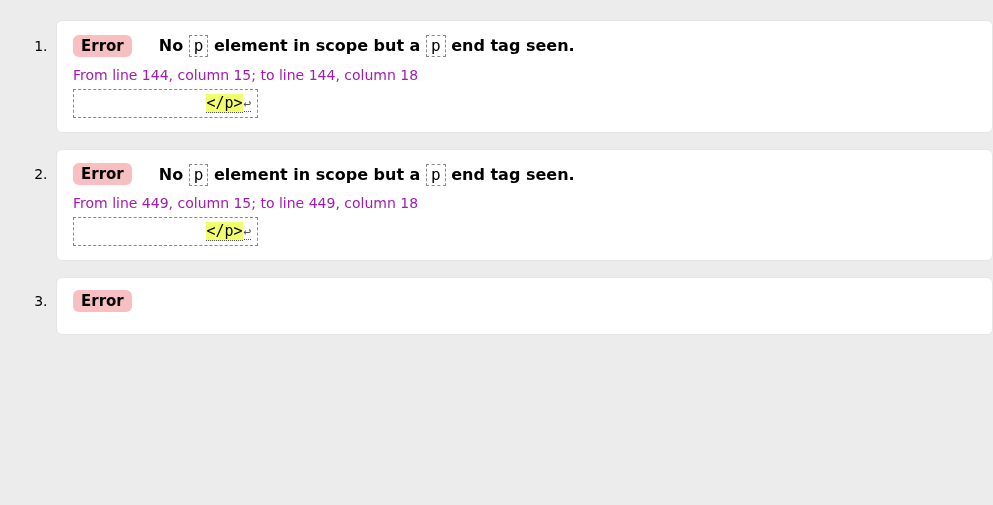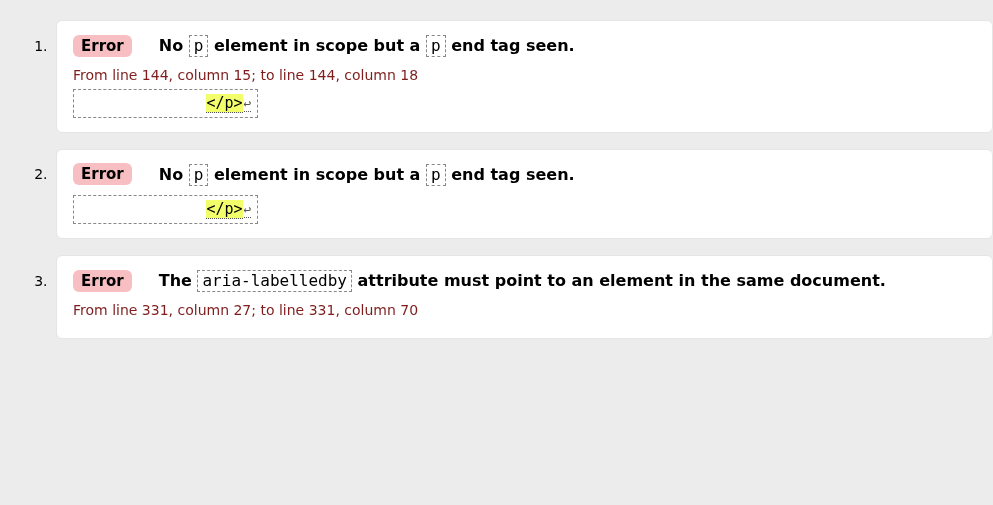--- a/index.html
+++ b/index.html
@@ -59,21 +59,21 @@
       font-family: "DejaVu Sans Mono", Menlo, Consolas, monospace;
       font-weight: 400;
       font-size: 16px;
       border: 1px dashed #888;
       padding: 0 4px 1px 4px;
       border-radius: 0;
       background: #fff;
     }
     .location {
       font-size: 14px;
-      color: #7f1d1d;
+      color: #a21caf;
       margin-bottom: 6px;
     }
     .extract {
       border: 1px dashed #888;
       padding: 3px 6px;
       font-family: "DejaVu Sans Mono", Menlo, Consolas, monospace;
       font-size: 15px;
       display: inline-block;
       white-space: pre;
       line-height: 1.4;
@@ -106,25 +106,24 @@
       <div class="location">From line 144, column 15; to line 144, column 18</div>
       <div class="extract"><span class="pad">              </span><span class="hl-under">&lt;/p&gt;</span><span class="newline-mark">↩</span></div>
     </div>
   </li>
   <li>
     <div class="msg-box">
       <div class="msg-header">
         <span class="badge badge-error">Error</span>
         <span class="msg-text">No <code class="code-inline">p</code> element in scope but a <code class="code-inline">p</code> end tag seen.</span>
       </div>
+      <div class="location">From line 449, column 15; to line 449, column 18</div>
       <div class="extract"><span class="pad">              </span><span class="hl-under">&lt;/p&gt;</span><span class="newline-mark">↩</span></div>
     </div>
   </li>
   <li>
     <div class="msg-box">
       <div class="msg-header">
         <span class="badge badge-error">Error</span>
-        <span class="msg-text">The <code class="code-inline">aria-labelledby</code> attribute must point to an element in the same document.</span>
       </div>
-      <div class="location">From line 331, column 27; to line 331, column 70</div>
     </div>
   </li>
 </ol>
 
 </body></html>

